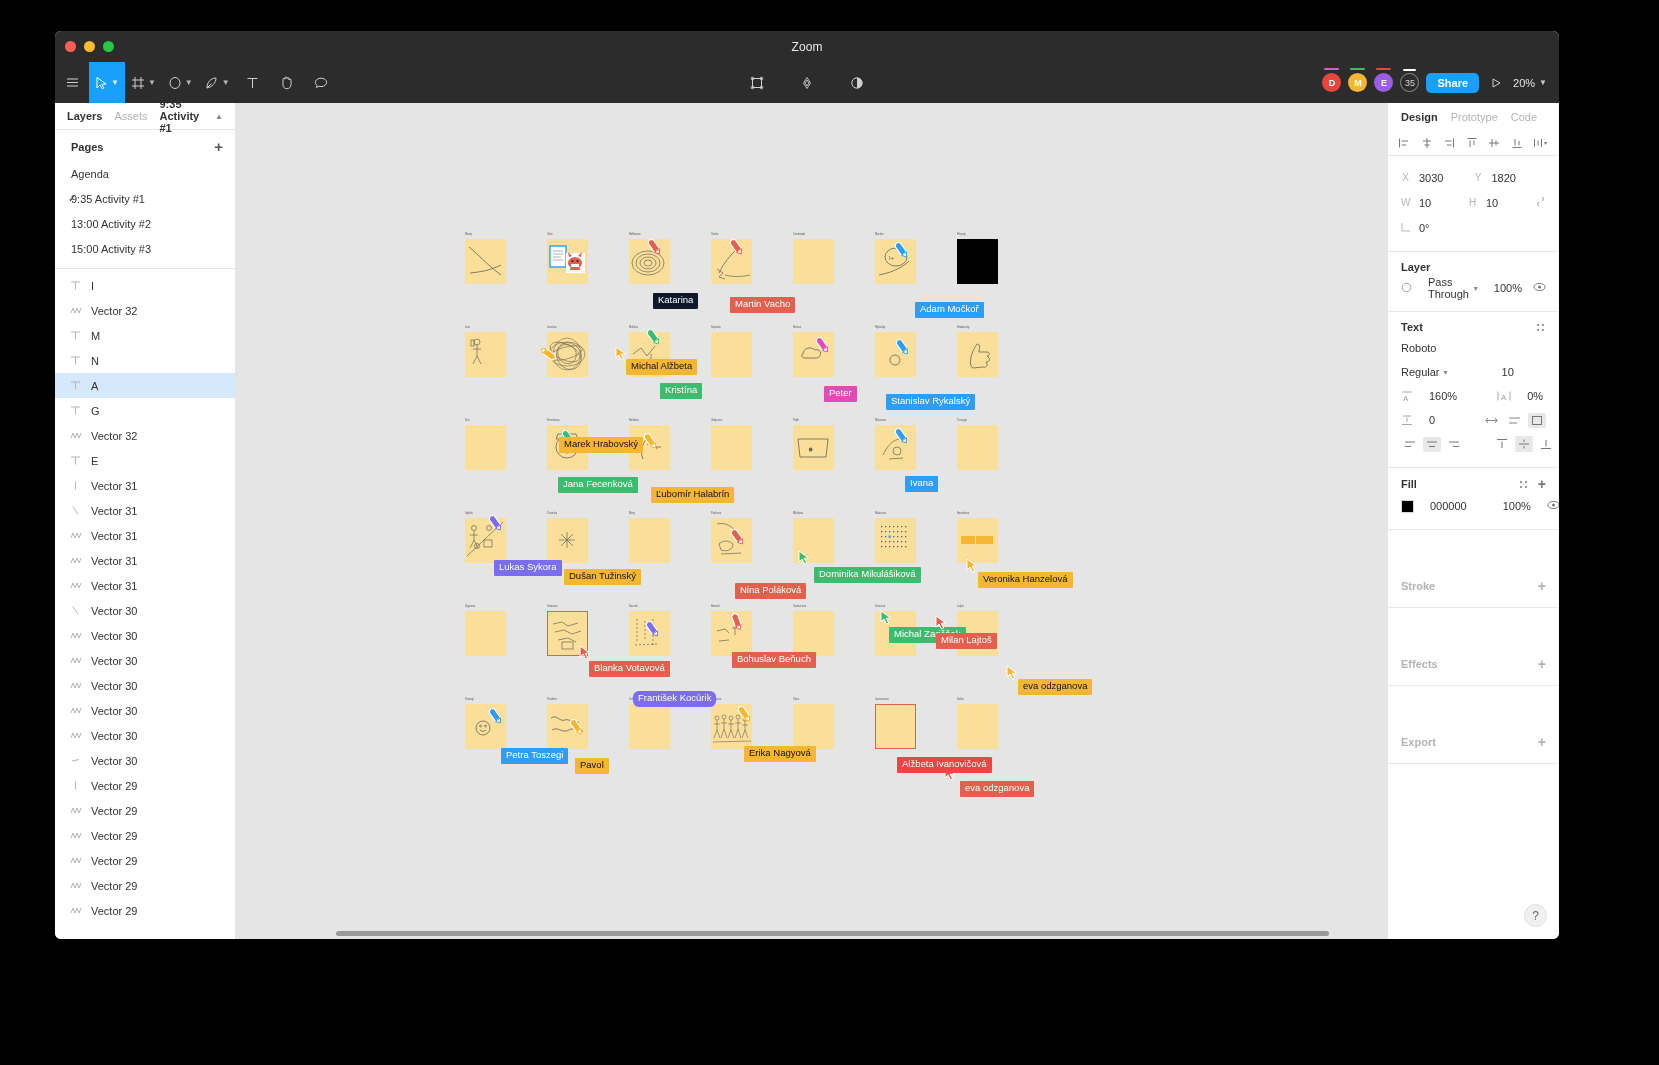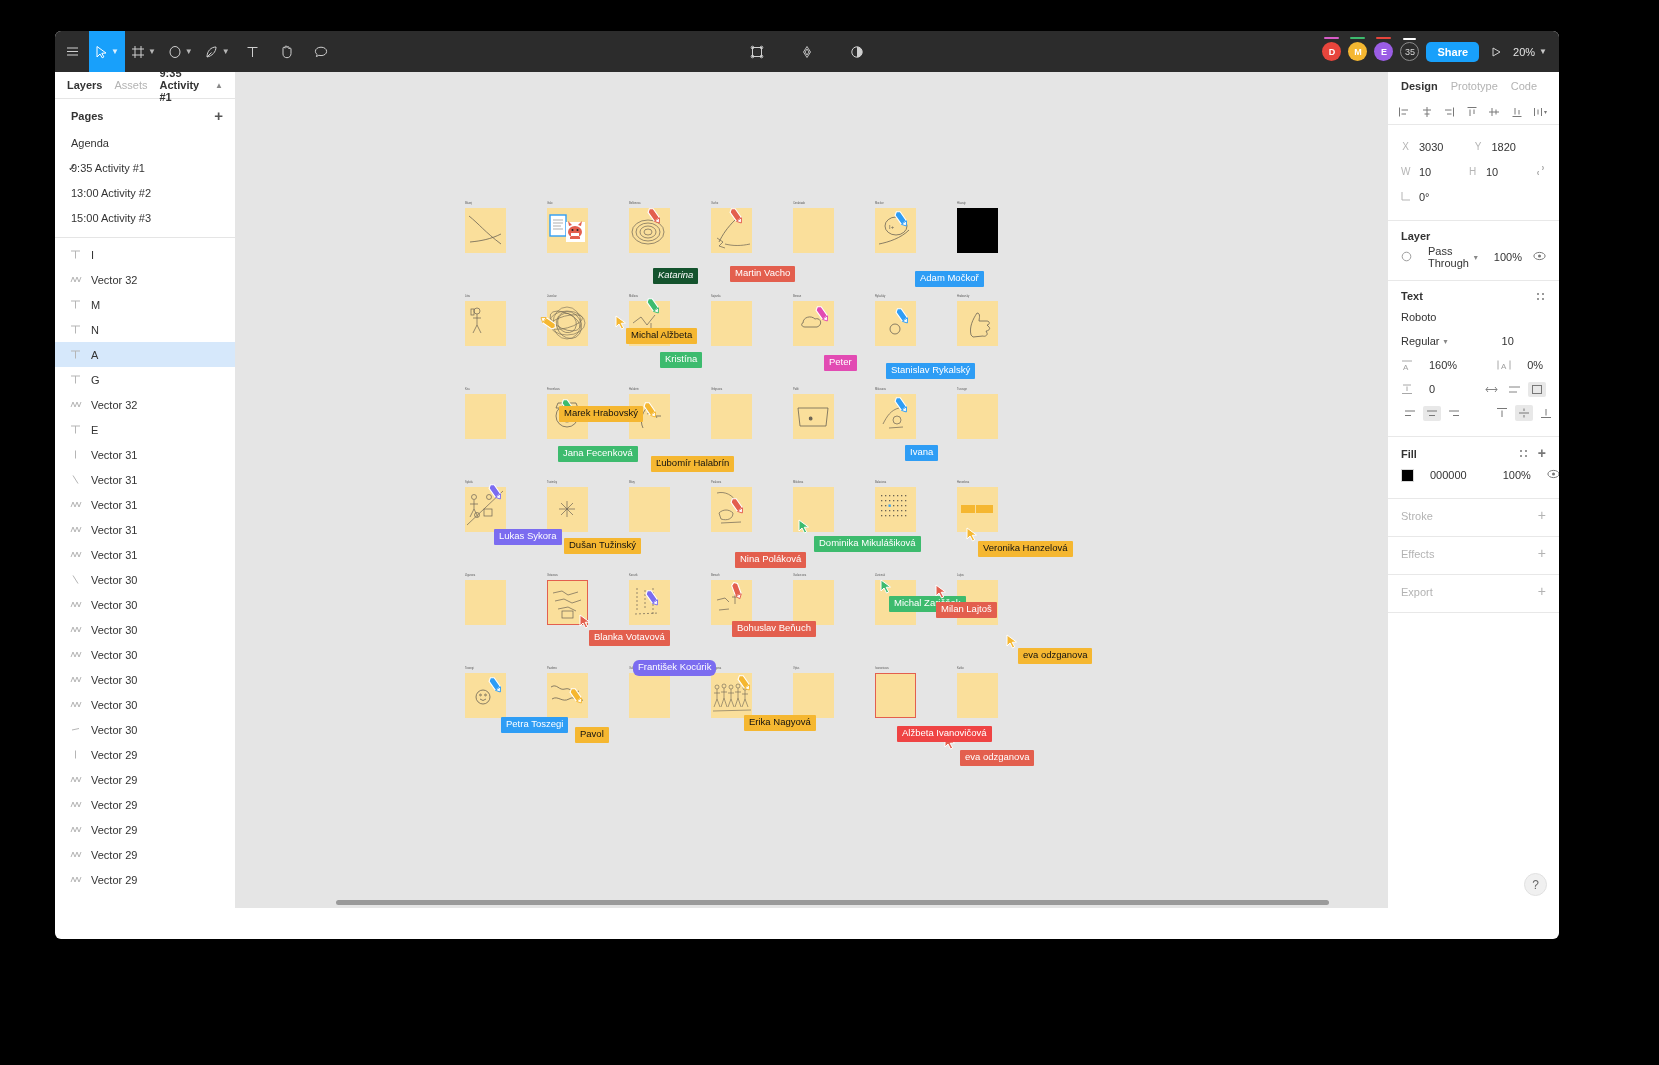--- a/index.html
+++ b/index.html
@@ -189,24 +189,24 @@
   .align-row .ai { cursor: pointer; display: flex; align-items: center; }
 
   .sec { padding: 9px 13px 11px 13px; border-bottom: 1px solid #e8e8e8; }
   .fld-row { display: flex; align-items: center; height: 25px; font-size: 11px; color: #333; }
   .fld { display: flex; align-items: center; gap: 9px; width: 73px; }
   .fld .k { color: #b5b5b5; font-size: 10px; width: 9px; flex-shrink: 0; text-align: center; }
   .fld .v { color: #333; }
   .link-ic { margin-left: auto; color: #9a9a9a; font-size: 11px; cursor: pointer; }
 
   .sec-head {
-    display: flex; align-items: flex-end; justify-content: space-between;
+    display: flex; align-items: center; justify-content: space-between;
     font-size: 11px; font-weight: 700; color: #333; padding-bottom: 3px;
   }
-  .sec-head.muted { color: #b3b3b3; font-weight: 400; }
+  .sec-head.muted { color: #b3b3b3; font-weight: 700; margin-top: 40px; }
   .sec-head .acts { display: flex; align-items: center; gap: 9px; color: #777; }
   .ic-btn { cursor: pointer; display: flex; align-items: center; font-size: 12px; line-height: 1; }
 
   .row11 { display: flex; align-items: center; font-size: 11px; color: #333; height: 24px; gap: 16px; }
   .dd { display: flex; align-items: center; gap: 4px; cursor: pointer; }
   .dd .ch { font-size: 8px; color: #888; }
   .eye { color: #777; cursor: pointer; }
   .swatch { width: 13px; height: 13px; background: #000; border: 1px solid #d8d8d8; flex-shrink: 0; }
 
   .txt-icon { color: #9e9e9e; font-size: 10px; display: inline-flex; align-items: center; }
@@ -220,20 +220,28 @@
     background: #f0f0f0; color: #666; border: 1px solid #e0e0e0;
     display: flex; align-items: center; justify-content: center;
     font-size: 12px; cursor: pointer;
   }
 </style>
 </head>
 <body>
 
 <div id="app">
 
+  <div class="titlebar">
+    <div class="traffic">
+      <div class="dot red"></div>
+      <div class="dot yellow"></div>
+      <div class="dot green"></div>
+    </div>
+    <div class="win-title">Zoom</div>
+  </div>
 
   <div class="toolbar">
     <div class="tb-left">
       <div class="tb-btn">
         <svg width="15" height="15" viewBox="0 0 15 15">
             <g stroke="currentColor" stroke-width="1.1">
               <line x1="2" y1="4" x2="13" y2="4"></line>
               <line x1="2" y1="7.5" x2="13" y2="7.5"></line>
               <line x1="2" y1="11" x2="13" y2="11"></line>
             </g>
@@ -999,21 +1007,21 @@
           <div style="position: absolute; left: 337px; top: 614px; transform: rotate(-35deg); transform-origin: center center;"><svg width="9" height="19" viewBox="0 0 9 19">
               <path d="M4.5 0.8 L7.6 3 L7.6 14 L1.4 14 L1.4 3 Z" fill="#f5b731" stroke="#fff" stroke-width="1.1"></path>
               <path d="M1.4 14 L4.5 18.2 L7.6 14 Z" fill="#fff" stroke="#f5b731" stroke-width=".9"></path>
             </svg></div>
           <div style="position: absolute; left: 505px; top: 601px; transform: rotate(-35deg); transform-origin: center center;"><svg width="9" height="19" viewBox="0 0 9 19">
               <path d="M4.5 0.8 L7.6 3 L7.6 14 L1.4 14 L1.4 3 Z" fill="#f5b731" stroke="#fff" stroke-width="1.1"></path>
               <path d="M1.4 14 L4.5 18.2 L7.6 14 Z" fill="#fff" stroke="#f5b731" stroke-width=".9"></path>
             </svg></div>
         </div>
       <div id="cursors-layer">
-          <div class="cursor-label" style="left: 417px; top: 196px; background: #14532d; color: rgb(255, 255, 255); font-style: italic;">Katarina</div>
+          <div class="cursor-label" style="left: 417px; top: 190px; background: #0f172a; color: rgb(255, 255, 255);">Katarina</div>
           <div class="cursor-label" style="left: 494px; top: 194px; background: rgb(227, 95, 78); color: rgb(255, 255, 255);">Martin Vacho</div>
           <div class="cursor-label" style="left: 679px; top: 199px; background: rgb(46, 157, 245); color: rgb(255, 255, 255);">Adam Močkoř</div>
           <div class="ptr" style="left: 379px; top: 243px;"><svg width="13" height="15" viewBox="0 0 13 15">
               <path d="M1 1 L1 12 L4 9 L6.5 14 L8.7 13 L6.2 8.3 L10.5 8 Z" fill="#f5b731" stroke="#fff" stroke-width="1"></path>
             </svg></div>
           <div class="cursor-label" style="left: 390px; top: 256px; background: rgb(245, 183, 49); color: rgb(17, 17, 17);">Michal Alžbeta</div>
           <div class="cursor-label" style="left: 424px; top: 280px; background: rgb(61, 187, 110); color: rgb(255, 255, 255);">Kristína</div>
           <div class="cursor-label" style="left: 588px; top: 283px; background: rgb(226, 75, 179); color: rgb(255, 255, 255);">Peter</div>
           <div class="cursor-label" style="left: 650px; top: 291px; background: rgb(46, 157, 245); color: rgb(255, 255, 255);">Stanislav Rykalský</div>
           <div class="cursor-label" style="left: 323px; top: 334px; background: rgb(245, 183, 49); color: rgb(17, 17, 17);">Marek Hrabovský</div>

